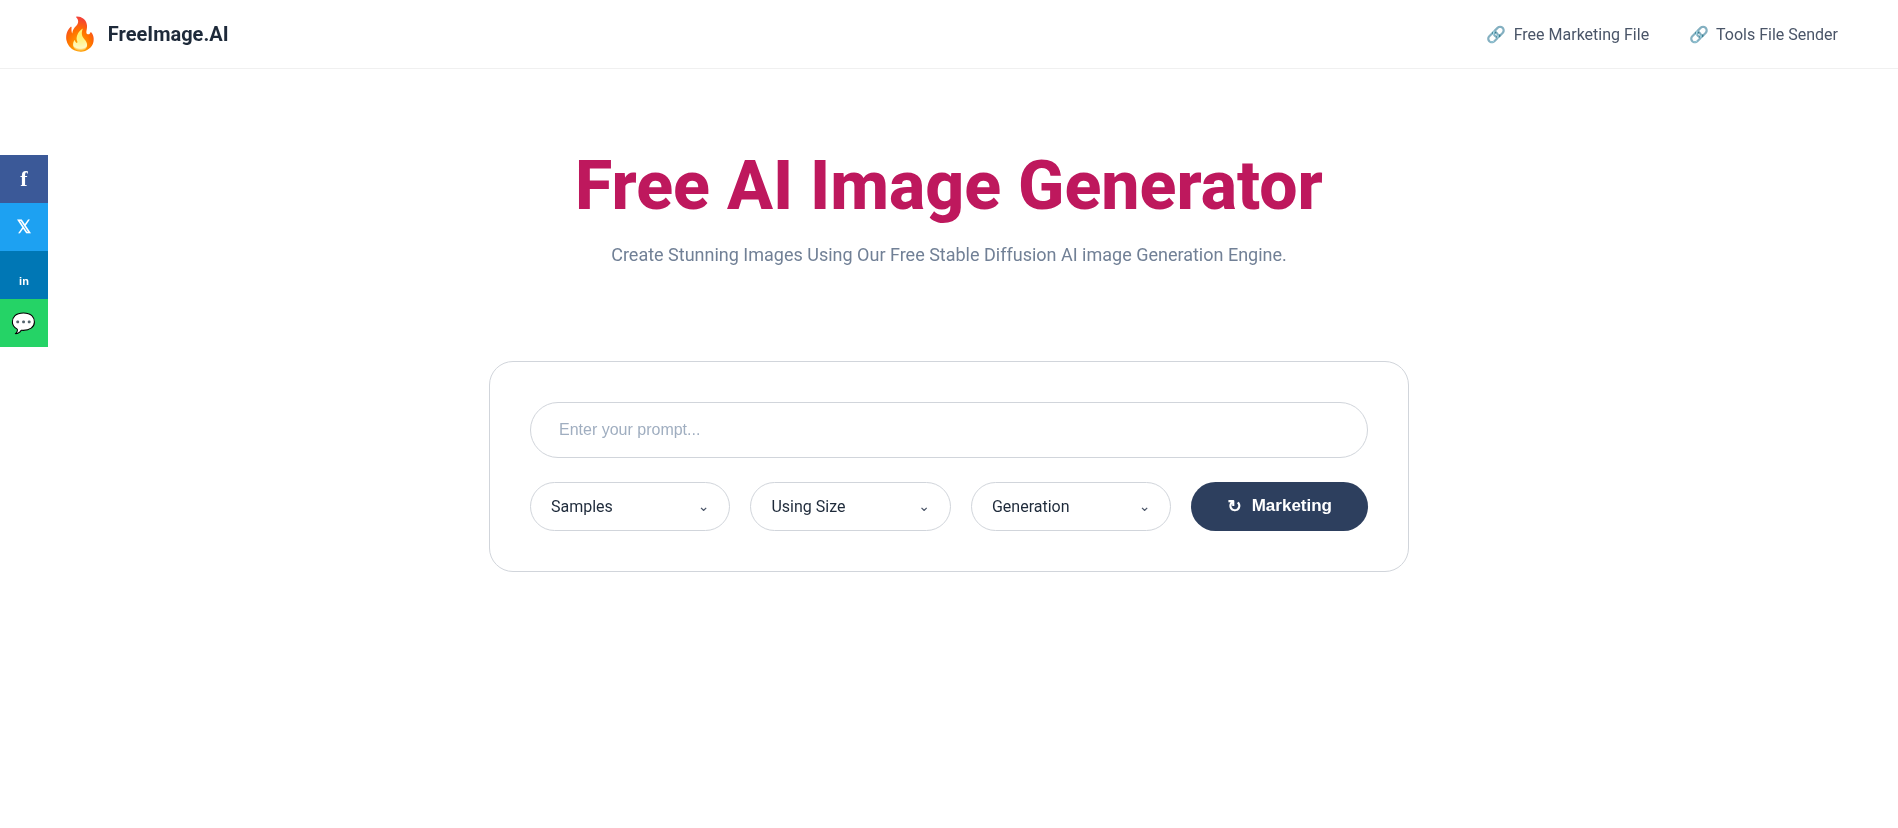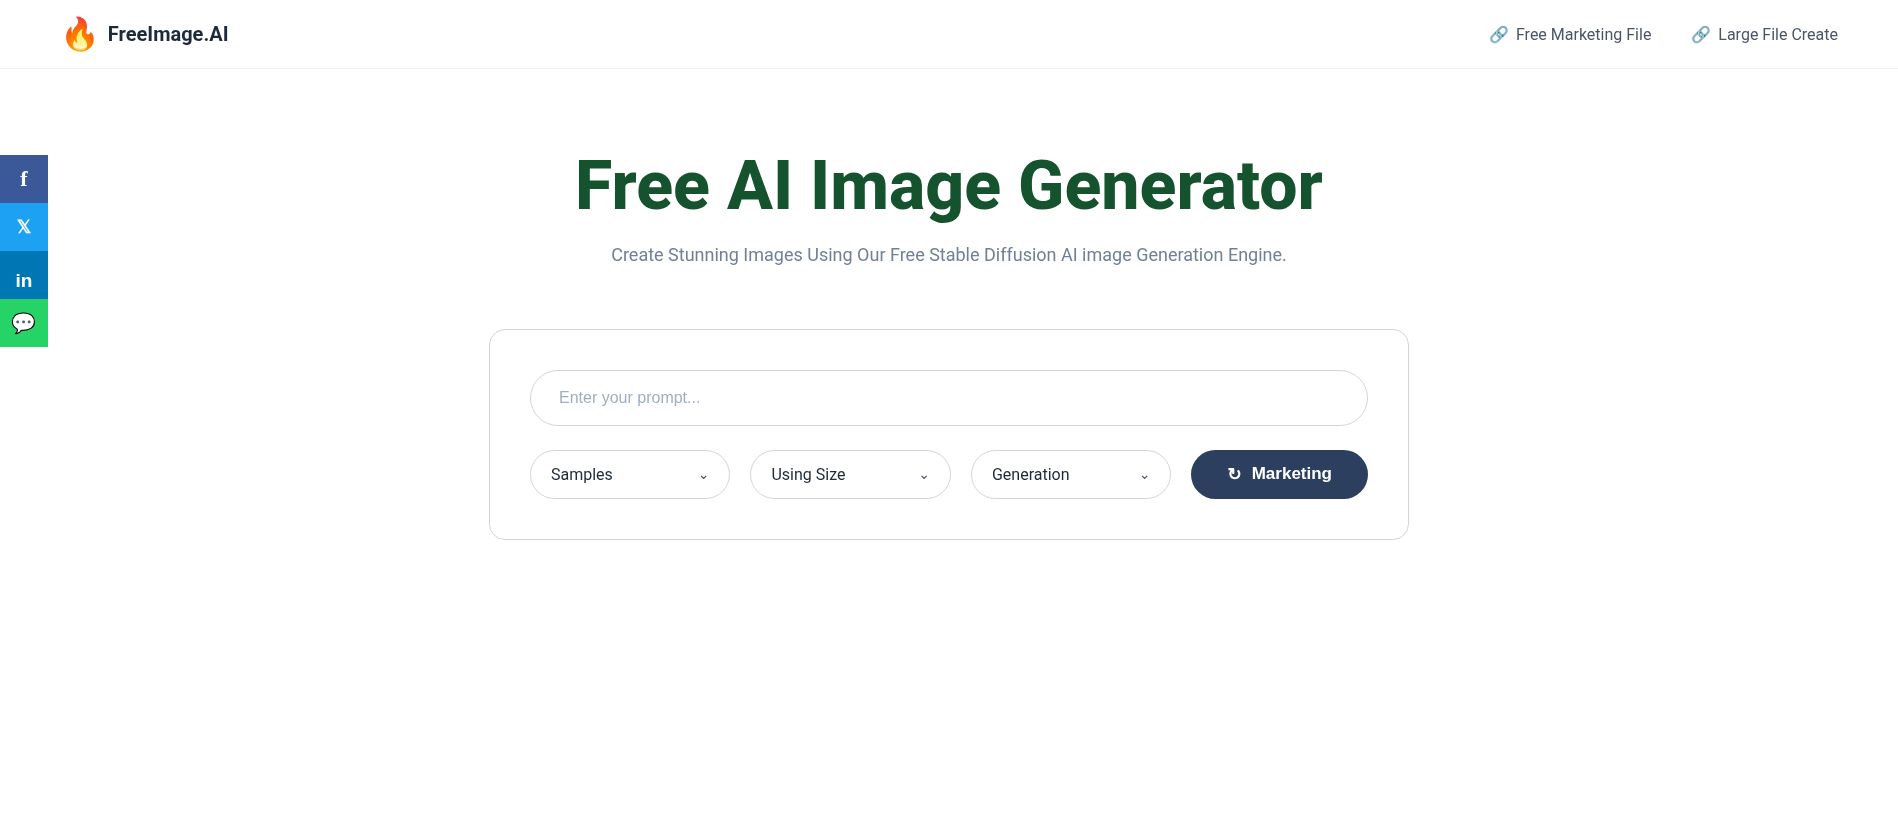--- a/index.html
+++ b/index.html
@@ -83,37 +83,37 @@
     
     .main-content {
       display: flex;
       flex-direction: column;
       align-items: center;
       padding: 80px 60px 60px;
     }
     .hero-title {
       font-size: 68px;
       font-weight: 800;
-      color: #14532d;
+      color: #be185d;
       text-align: center;
       margin-bottom: 20px;
       line-height: 1.1;
     }
     .hero-subtitle {
       font-size: 18px;
       color: #718096;
       text-align: center;
-      margin-bottom: 64px;
+      margin-bottom: 96px;
     }
 
     
     .generator-card {
       width: 920px;
       border: 1.5px solid #d1d5db;
-      border-radius: 16px;
+      border-radius: 24px;
       padding: 40px 40px 40px;
       background: #fff;
     }
 
     .prompt-input {
       width: 100%;
       border: 1.5px solid #d1d5db;
       border-radius: 50px;
       padding: 18px 28px;
       font-size: 16px;
@@ -176,34 +176,34 @@
     <span class="logo-emoji">🔥</span>
     <span class="logo-text">FreeImage.AI</span>
   </a>
   <nav class="nav-links">
     <a class="nav-link" href="#">
       <span class="link-icon">🔗</span>
       <span>Free Marketing File</span>
     </a>
     <a class="nav-link" href="#">
       <span class="link-icon">🔗</span>
-      <span>Large File Create</span>
+      <span>Tools File Sender</span>
     </a>
   </nav>
 </header>
 
 <div class="social-sidebar">
   <button class="social-btn facebook">
     <span style="font-weight:bold;font-size:22px;font-family:serif;">f</span>
   </button>
   <button class="social-btn twitter">
     <span style="font-weight:bold;font-size:18px;">𝕏</span>
   </button>
   <button class="social-btn linkedin">
-    <span style="font-weight:bold;font-size:19px;margin-top:12px;">in</span>
+    <span style="font-weight:bold;font-size:11px;margin-top:12px;">in</span>
   </button>
   <button class="social-btn whatsapp">
     <span style="font-size:20px;">💬</span>
   </button>
 </div>
 
 <main class="main-content">
   <h1 class="hero-title">Free AI Image Generator</h1>
   <p class="hero-subtitle">Create Stunning Images Using Our Free Stable Diffusion AI image Generation Engine.</p>
 

